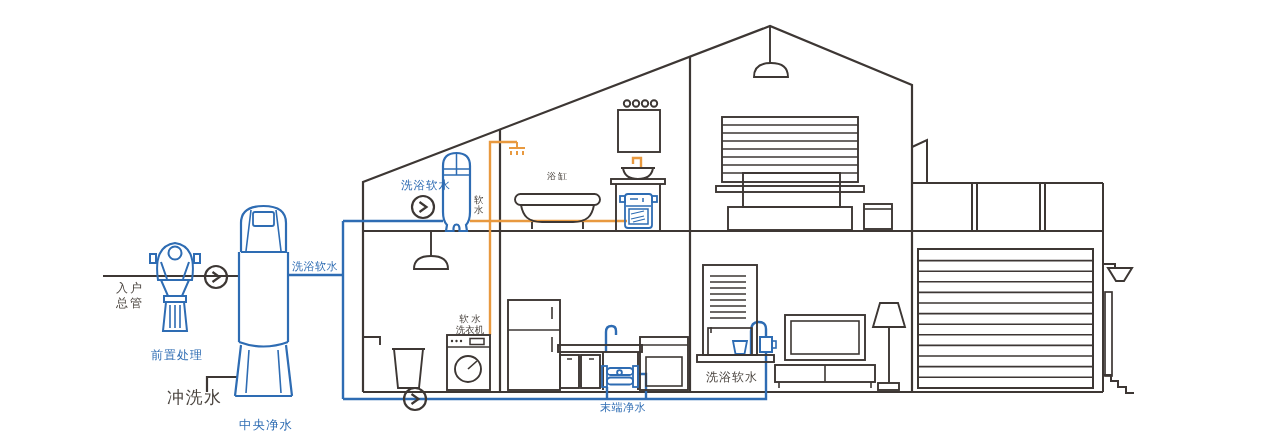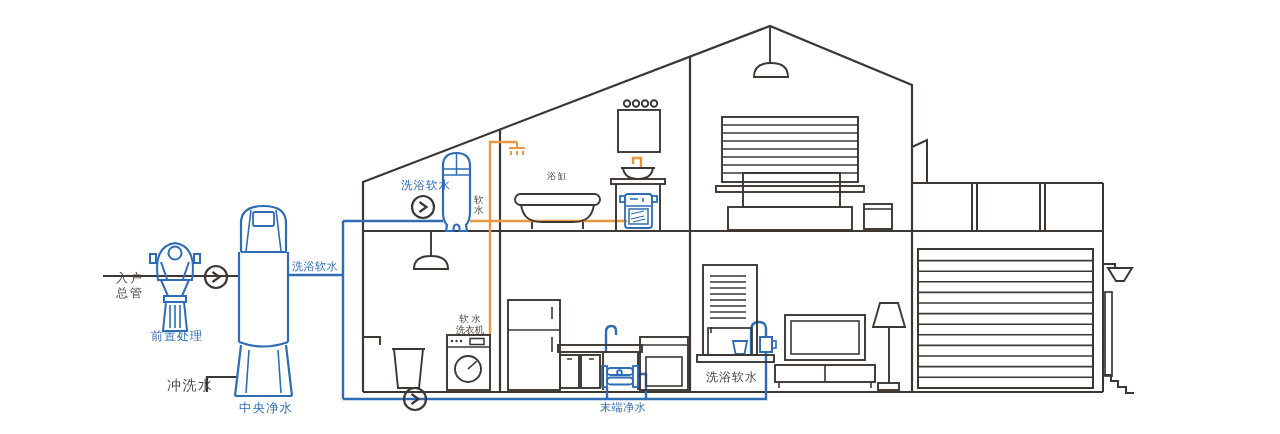--- a/index.html
+++ b/index.html
@@ -203,25 +203,25 @@
       <circle class="k" cx="423" cy="207" r="11" fill="#ffffff"></circle>
       <path class="k" d="M419.5,202 L426.5,207 L419.5,212"></path>
     </g>
     <g>
       <circle class="k" cx="415" cy="399" r="11" fill="#ffffff"></circle>
       <path class="k" d="M411.5,394 L418.5,399 L411.5,404"></path>
     </g>
   </g>
 </svg>
 
-  <div class="lbl dk" style="left:116px;top:271px;font-size:12px;letter-spacing:2px;">入户
+  <div class="lbl dk" style="left:116px;top:281px;font-size:12px;letter-spacing:2px;">入户
 总管</div>
-  <div class="lbl bl" style="left:151px;top:329px;font-size:12px;letter-spacing:1px;">前置处理</div>
-  <div class="lbl dk" style="left:167px;top:377px;font-size:14px;letter-spacing:1.5px;">冲洗水</div>
-  <div class="lbl bl" style="left:239px;top:401px;font-size:12.5px;letter-spacing:1px;">中央净水</div>
+  <div class="lbl bl" style="left:151px;top:348px;font-size:12px;letter-spacing:1px;">前置处理</div>
+  <div class="lbl dk" style="left:167px;top:387px;font-size:17px;letter-spacing:1.5px;">冲洗水</div>
+  <div class="lbl bl" style="left:239px;top:418px;font-size:12.5px;letter-spacing:1px;">中央净水</div>
   <div class="lbl bl" style="left:292px;top:260px;font-size:11px;letter-spacing:0.5px;">洗浴软水</div>
   <div class="lbl bl" style="left:393px;top:178px;font-size:11.5px;letter-spacing:1px;margin-left:8px;">洗浴软水</div>
   <div class="lbl dk" style="left:474px;top:195px;font-size:9.5px;line-height:10px;">软
 水</div>
   <div class="lbl dk" style="left:547px;top:171px;font-size:9px;letter-spacing:2px;">浴缸</div>
   <div class="lbl dk" style="left:452px;top:313px;font-size:9.5px;line-height:11px;width:36px;text-align:center;">软 水
 洗衣机</div>
   <div class="lbl bl" style="left:600px;top:401px;font-size:11px;letter-spacing:0.5px;font-family:Liberation Serif, serif;">末端净水</div>
   <div class="lbl dk" style="left:706px;top:370px;font-size:12px;letter-spacing:1px;">洗浴软水</div>
 </div>

